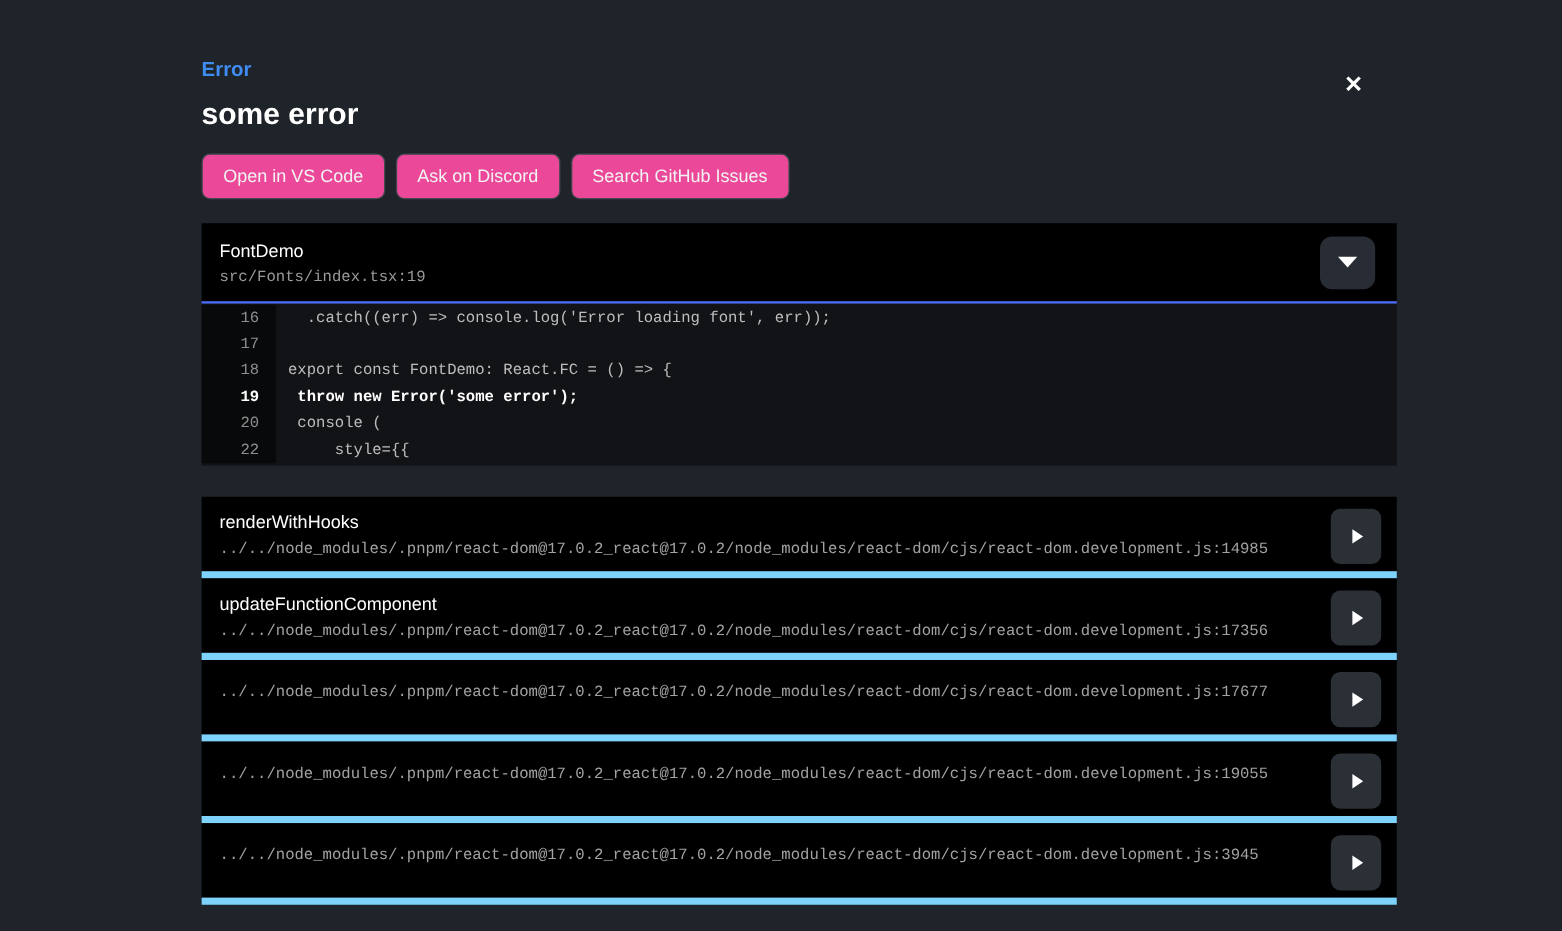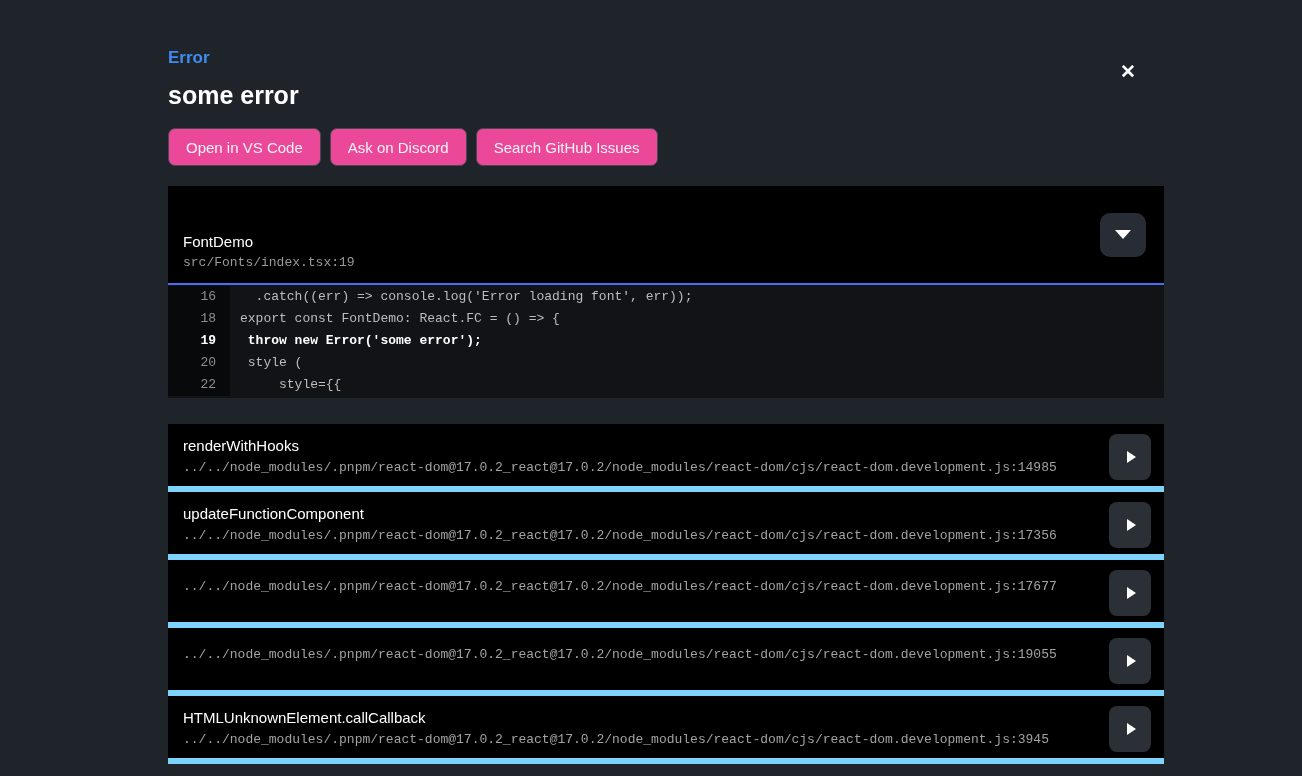--- a/index.html
+++ b/index.html
@@ -60,21 +60,20 @@
   .code-frame { margin-top: 20px; }
   .code-frame-header {
     position: relative;
     background: #000000;
     border-bottom: 2px solid #4c6cf3;
     padding: 15px 16px 13px 15px;
   }
   .code-frame-title {
     color: #ffffff;
     font-size: 15px;
-    margin-top: 32px;
   }
   .code-frame-location {
     margin-top: 5px;
     color: #9a9a9a;
     font-size: 13px;
     font-family: "Liberation Mono", monospace;
   }
   .collapse-btn {
     position: absolute;
     right: 18px;
@@ -192,34 +191,38 @@
       <button class="collapse-btn">
         <span class="tri-down"></span>
       </button>
     </div>
     <div class="code-block">
   <div class="code-line">
     <span class="line-number">16</span>
     <span class="line-code">  .catch((err) =&gt; console.log('Error loading font', err));</span>
   </div>
 
+  <div class="code-line">
+    <span class="line-number">17</span>
+    <span class="line-code"></span>
+  </div>
 
   <div class="code-line">
     <span class="line-number">18</span>
     <span class="line-code">export const FontDemo: React.FC = () =&gt; {</span>
   </div>
 
   <div class="code-line highlighted">
     <span class="line-number">19</span>
     <span class="line-code"> throw new Error('some error');</span>
   </div>
 
   <div class="code-line">
     <span class="line-number">20</span>
-    <span class="line-code"> style (</span>
+    <span class="line-code"> console (</span>
   </div>
 
 
   <div class="code-line">
     <span class="line-number">22</span>
     <span class="line-code">     style={{</span>
   </div>
 </div>
   </div>
 
@@ -248,21 +251,20 @@
   </div>
 
   <div class="stack-frame">
     <div class="frame-path">../../node_modules/.pnpm/react-dom@17.0.2_react@17.0.2/node_modules/react-dom/cjs/react-dom.development.js:19055</div>
     <button class="frame-btn">
       <span class="tri-right"></span>
     </button>
   </div>
 
   <div class="stack-frame">
-    <div class="frame-title">HTMLUnknownElement.callCallback</div>
     <div class="frame-path">../../node_modules/.pnpm/react-dom@17.0.2_react@17.0.2/node_modules/react-dom/cjs/react-dom.development.js:3945</div>
     <button class="frame-btn">
       <span class="tri-right"></span>
     </button>
   </div>
 
 </div>
 
 </div>
 

